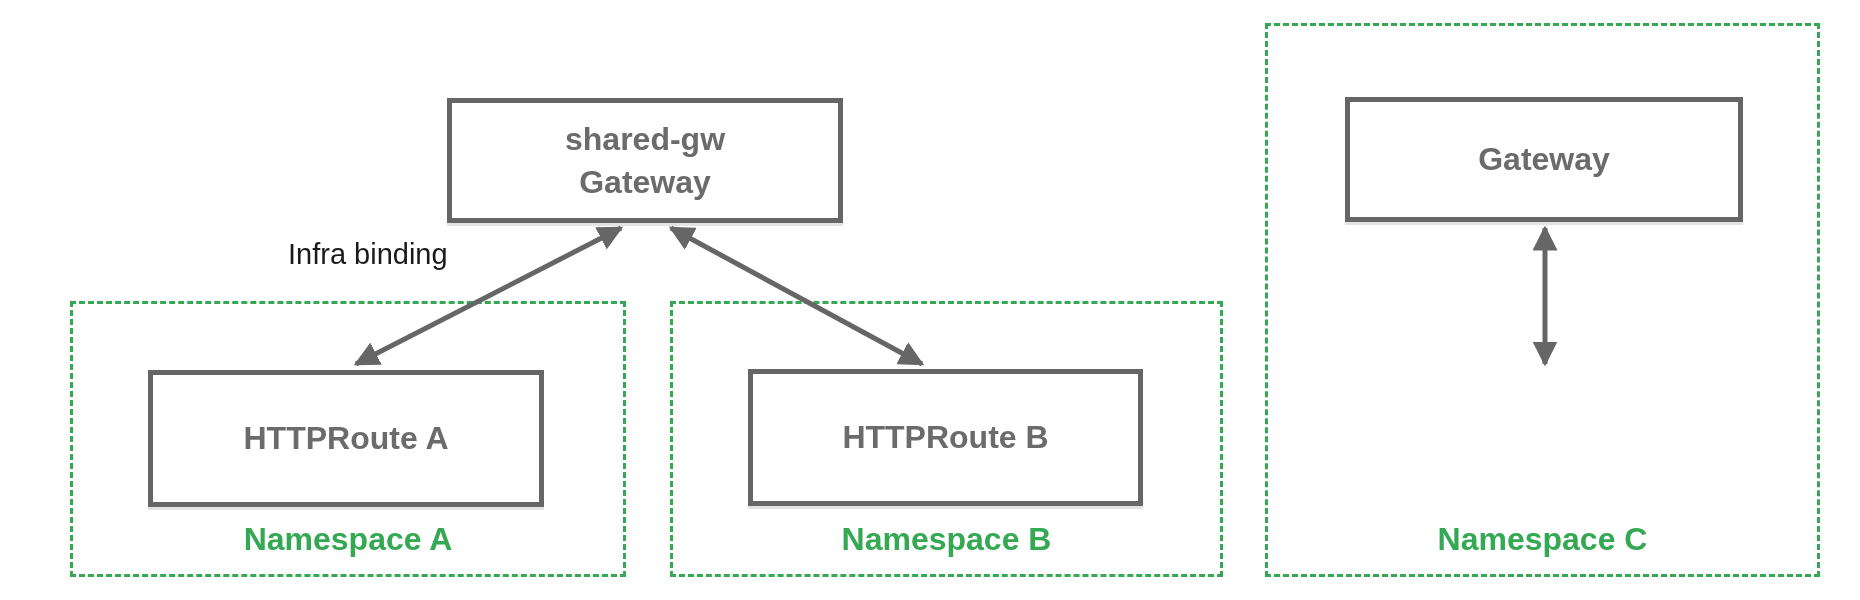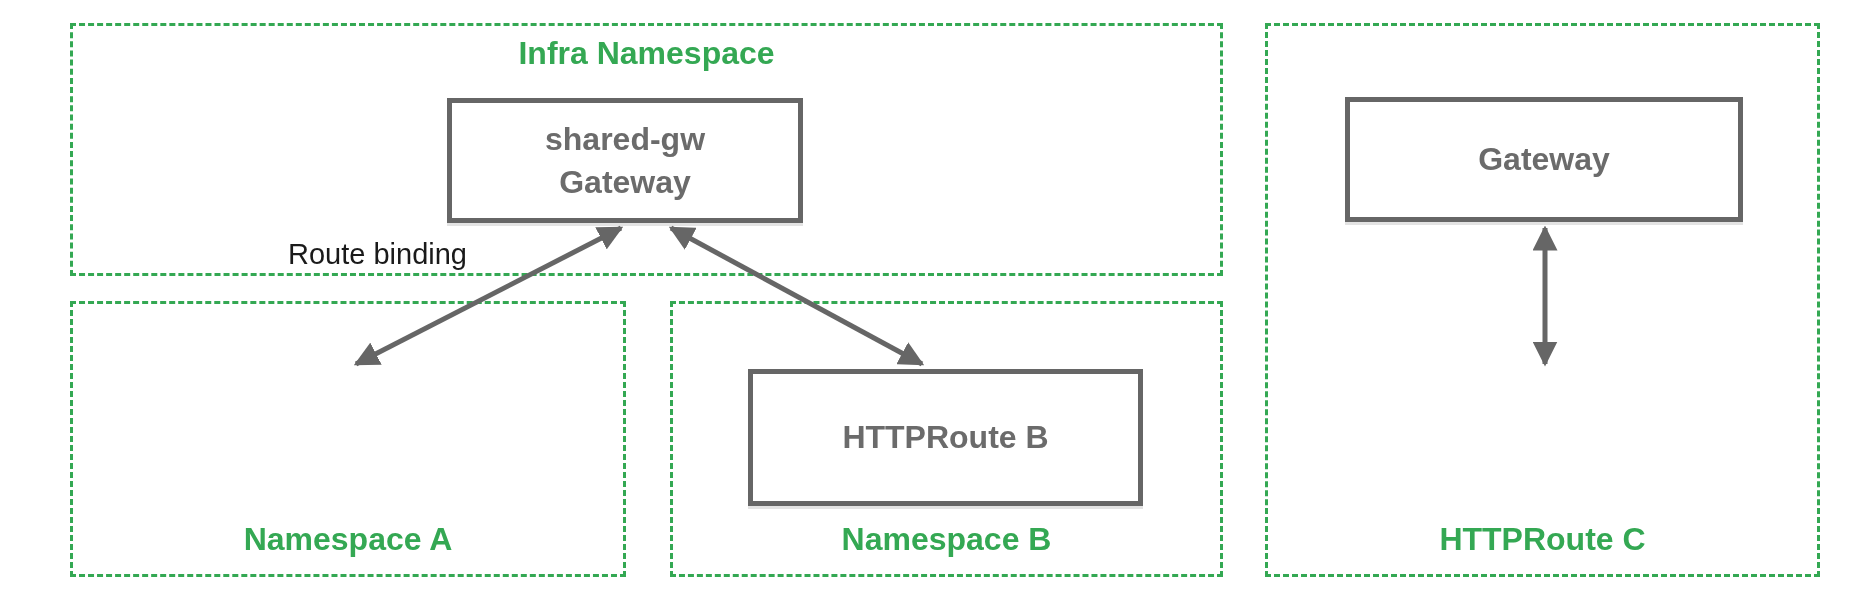--- a/index.html
+++ b/index.html
@@ -55,21 +55,21 @@
     line-height: 43px;
     text-align: center;
     z-index: 2;
   }
 
   #ns-infra { left: 70px;   top: 23px;  width: 1153px; height: 253px; }
   #ns-a     { left: 70px;   top: 301px; width: 556px;  height: 276px; }
   #ns-b     { left: 670px;  top: 301px; width: 553px;  height: 276px; }
   #ns-c     { left: 1265px; top: 23px;  width: 555px;  height: 554px; }
 
-  #node-shared-gw    { left: 447px;  top: 98px;  width: 356px; height: 125px; }
+  #node-shared-gw    { left: 447px;  top: 98px;  width: 396px; height: 125px; }
   #node-dedicated-gw { left: 1345px; top: 97px;  width: 398px; height: 125px; }
   #node-route-a      { left: 148px;  top: 370px; width: 396px; height: 137px; }
   #node-route-b      { left: 748px;  top: 369px; width: 395px; height: 137px; }
   #node-route-c      { left: 1347px; top: 369px; width: 396px; height: 137px; }
 
   .annotation {
     position: absolute;
     left: 288px;
     top: 238px;
     font-size: 29px;
@@ -92,52 +92,52 @@
     stroke: var(--node-gray);
     stroke-width: 5;
   }
   svg.arrows marker path { fill: var(--node-gray); }
 </style>
 </head>
 <body>
 
 <div class="canvas">
 
-  <div class="ns" id="ns-infra">
-    <div class="ns-label at-top">Infra Namespace</div>
-  </div>
 
   <div class="ns" id="ns-a">
     <div class="ns-label at-bottom">Namespace A</div>
   </div>
 
   <div class="ns" id="ns-b">
     <div class="ns-label at-bottom">Namespace B</div>
   </div>
 
   <div class="ns" id="ns-c">
-    <div class="ns-label at-bottom">HTTPRoute C</div>
+    <div class="ns-label at-bottom">Namespace C</div>
   </div>
 
   <div class="node" id="node-shared-gw">
     <div>shared-gw</div>
     <div>Gateway</div>
   </div>
 
   <div class="node" id="node-dedicated-gw">
     <div>Gateway</div>
   </div>
 
+  <div class="node" id="node-route-a">
+    <div>HTTPRoute A</div>
+  </div>
 
   <div class="node" id="node-route-b">
     <div>HTTPRoute B</div>
   </div>
 
 
-  <div class="annotation">Route binding</div>
+  <div class="annotation">Infra binding</div>
 
   <svg class="arrows" viewBox="0 0 1860 600" aria-hidden="true">
     <defs>
       <marker id="arrowhead" viewBox="0 0 10 10" refX="9" refY="5" markerWidth="5" markerHeight="5" orient="auto-start-reverse">
         <path d="M 0 0 L 10 5 L 0 10 z"></path>
       </marker>
     </defs>
     <line x1="356" y1="364" x2="621" y2="228" marker-start="url(#arrowhead)" marker-end="url(#arrowhead)"></line>
     <line x1="922" y1="364" x2="671" y2="228" marker-start="url(#arrowhead)" marker-end="url(#arrowhead)"></line>
     <line x1="1545" y1="364" x2="1545" y2="228" marker-start="url(#arrowhead)" marker-end="url(#arrowhead)"></line>

